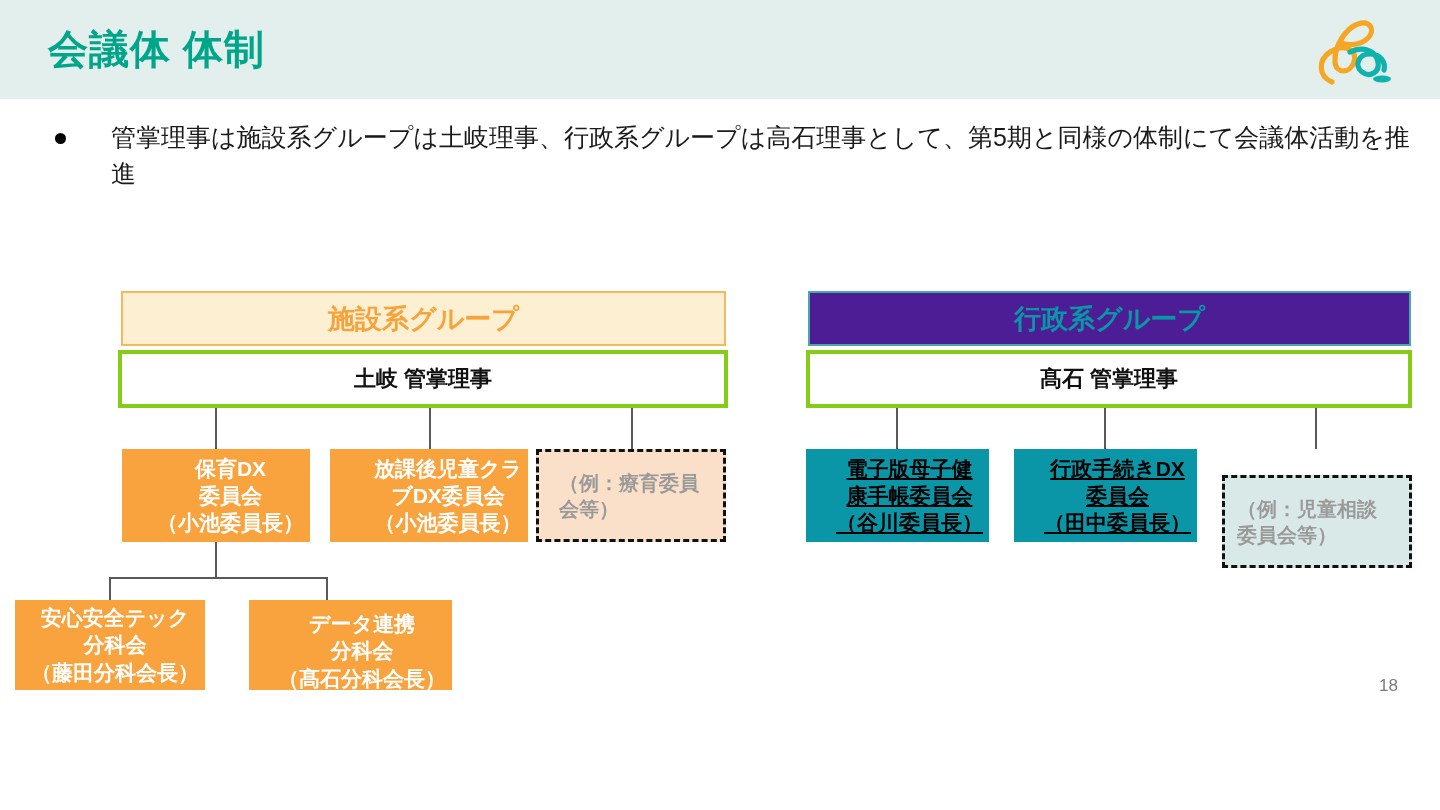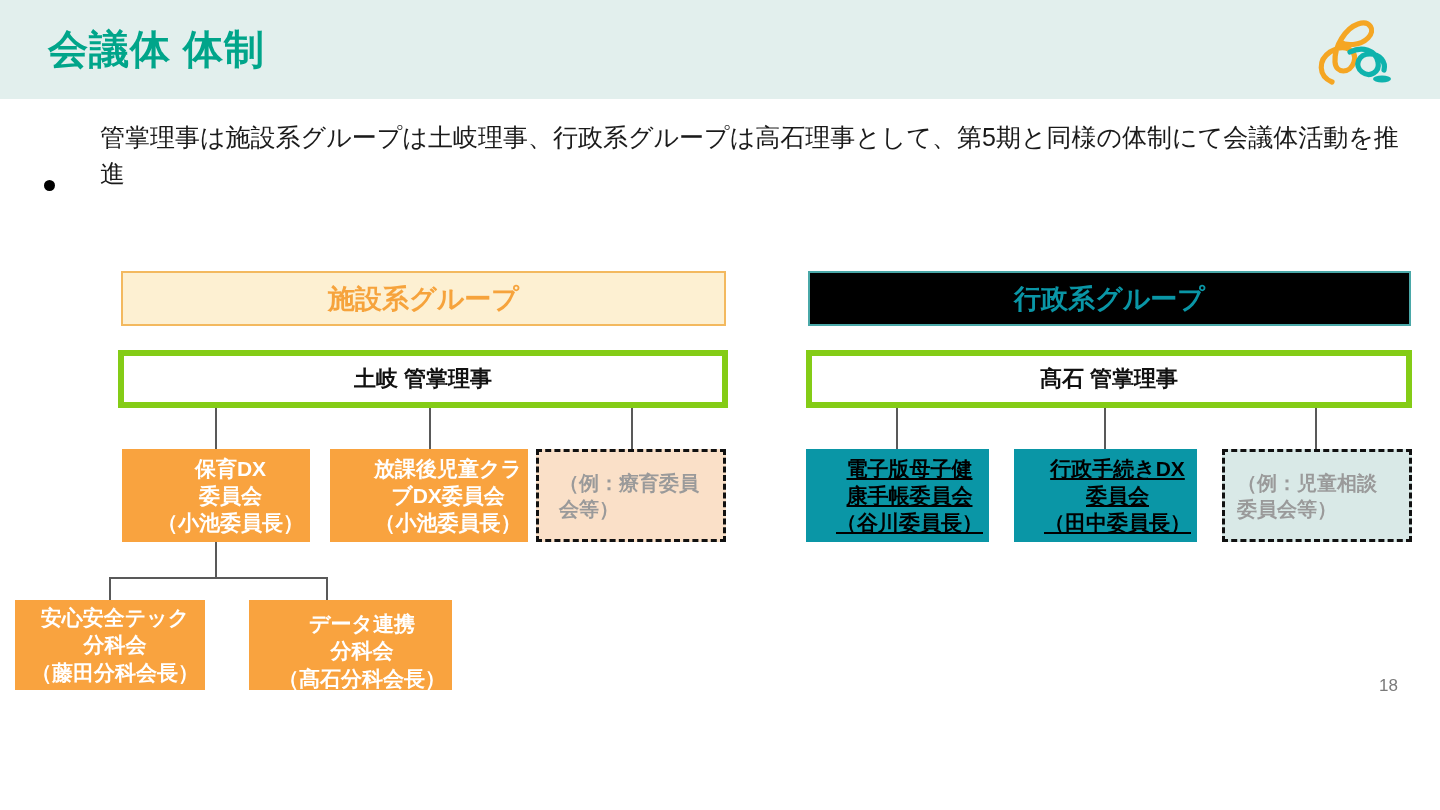--- a/index.html
+++ b/index.html
@@ -37,24 +37,24 @@
   }
   .logo {
     position: absolute;
     right: 42px; top: 12px;
     width: 96px; height: 76px;
   }
 
   
   .bullet-row {
     position: absolute;
-    left: 44px; top: 120px;
+    left: 55px; top: 120px;
     width: 1360px;
     display: flex;
-    align-items: flex-end;
+    align-items: flex-start;
   }
   .bullet-dot {
     flex: 0 0 auto;
     width: 11px; height: 11px;
     border-radius: 50%;
     background: #000000;
     margin-top: 13px;
     margin-right: 45px;
   }
   .bullet-text {
@@ -68,39 +68,40 @@
   .chart { position: absolute; left: 0; top: 0; width: 1440px; height: 810px; }
 
   .group-header {
     position: absolute;
     height: 55px;
     display: flex;
     align-items: center;
     justify-content: center;
     font-size: 27px;
     font-weight: bold;
+    margin-top: 20px;
   }
   .group-header.facility {
     left: 121px; top: 271px; width: 605px;
     background: #fdf0d2;
     border: 2px solid #f3b95f;
     color: #f6a33c;
   }
   .group-header.admin {
     left: 808px; top: 271px; width: 603px;
-    background: #000000;
+    background: #4c1d95;
     border: 2px solid #4aa8a8;
     color: #0a96a6;
   }
 
   .director-box {
     position: absolute;
     height: 58px;
     background: #ffffff;
-    border: 6px solid #84cc16;
+    border: 4px solid #84cc16;
     display: flex;
     align-items: center;
     justify-content: center;
     font-size: 22px;
     font-weight: bold;
     color: #111111;
   }
   .director-box.facility { left: 118px; top: 350px; width: 610px; }
   .director-box.admin { left: 806px; top: 350px; width: 606px; }
 
@@ -128,20 +129,21 @@
     padding-left: 20px;
   }
   .cbox.dashed-teal {
     background: #d9e9e7;
     border: 3px dashed #111111;
     color: #9a9a9a;
     font-size: 20px;
     text-align: left;
     justify-content: flex-start;
     padding-left: 12px;
+    margin-top: 26px;
   }
 
   
   .ln {
     position: absolute;
     background: #595959;
   }
   .ln.v { width: 2px; }
   .ln.h { height: 2px; }
 

